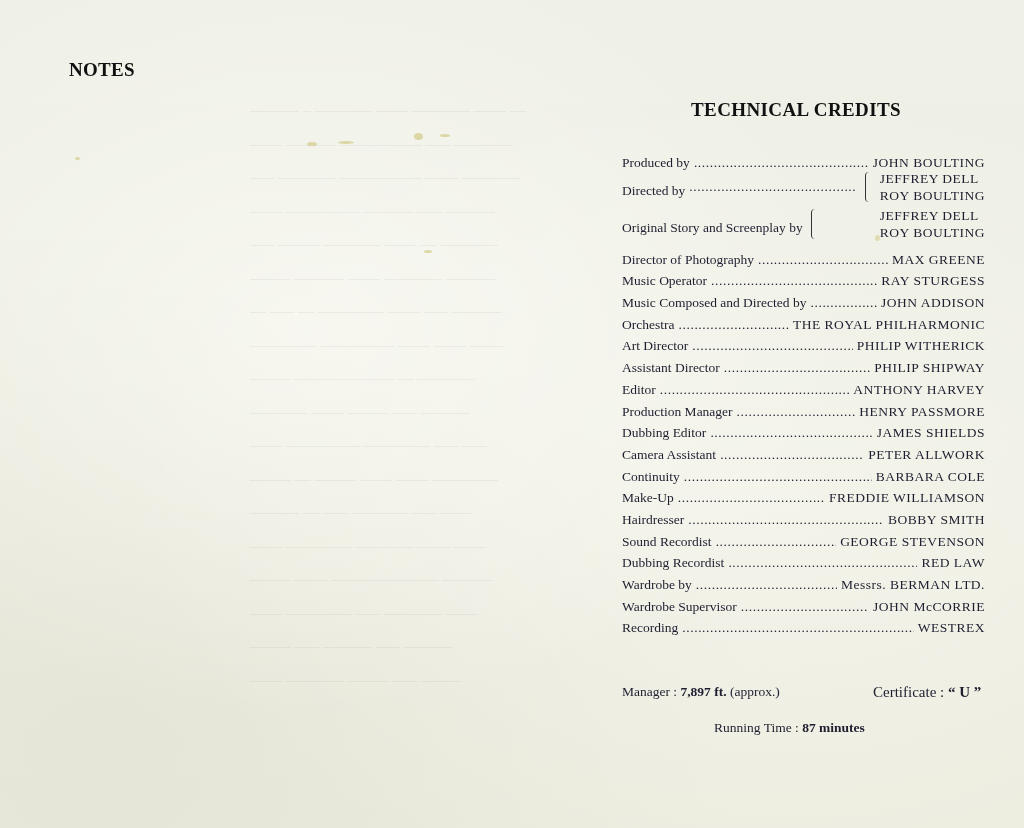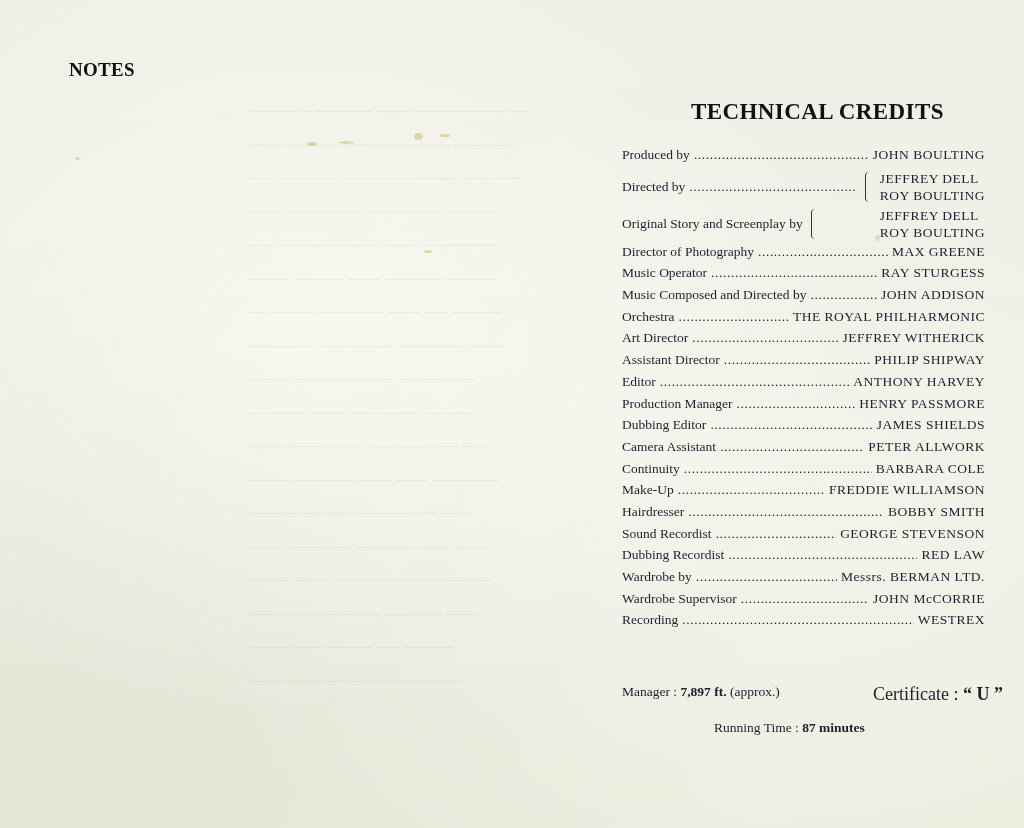--- a/index.html
+++ b/index.html
@@ -50,42 +50,42 @@
       top: 59px;
       font-size: 19px;
       font-weight: bold;
       color: #111;
       letter-spacing: 0.3px;
     }
     .tech-title {
       position: absolute;
       left: 691px;
       top: 99px;
-      font-size: 23px;
+      font-size: 19px;
       font-weight: bold;
       color: #111;
       letter-spacing: 0.4px;
       text-align: center;
     }
 
     .credits {
       position: absolute;
       left: 622px;
       top: 147px;
       width: 363px;
     }
     .row {
       display: flex;
       align-items: baseline;
       height: 21.7px;
       font-size: 13.5px;
       color: #1e1e30;
       white-space: nowrap;
     }
-    .row .role { flex: 0 0 auto; }
+    .row .role { flex: 0 0 auto; margin-top: 8px; }
     .row .dots {
       flex: 1 1 auto;
       overflow: hidden;
       margin: 0 4px;
       letter-spacing: 0.6px;
     }
     .row .dots::before {
       content: "................................................................................................................................................";
     }
     .row .name {
@@ -116,21 +116,21 @@
       position: absolute;
       left: 622px;
       top: 684px;
       font-size: 13.5px;
       color: #1e1e30;
     }
     .footer-cert {
       position: absolute;
       left: 873px;
       top: 684px;
-      font-size: 18px;
+      font-size: 15px;
       color: #1e1e30;
     }
     .footer-run {
       position: absolute;
       left: 714px;
       top: 720px;
       font-size: 13.5px;
       color: #1e1e30;
     }
     b { font-weight: bold; }
@@ -220,21 +220,21 @@
 
     <div class="row">
       <span class="role">Orchestra</span>
       <span class="dots"></span>
       <span class="name">THE ROYAL PHILHARMONIC</span>
     </div>
 
     <div class="row">
       <span class="role">Art Director</span>
       <span class="dots"></span>
-      <span class="name">JEFFREY WITHERICK</span>
+      <span class="name">PHILIP WITHERICK</span>
     </div>
 
     <div class="row">
       <span class="role">Assistant Director</span>
       <span class="dots"></span>
       <span class="name">PHILIP SHIPWAY</span>
     </div>
 
     <div class="row">
       <span class="role">Editor</span>

